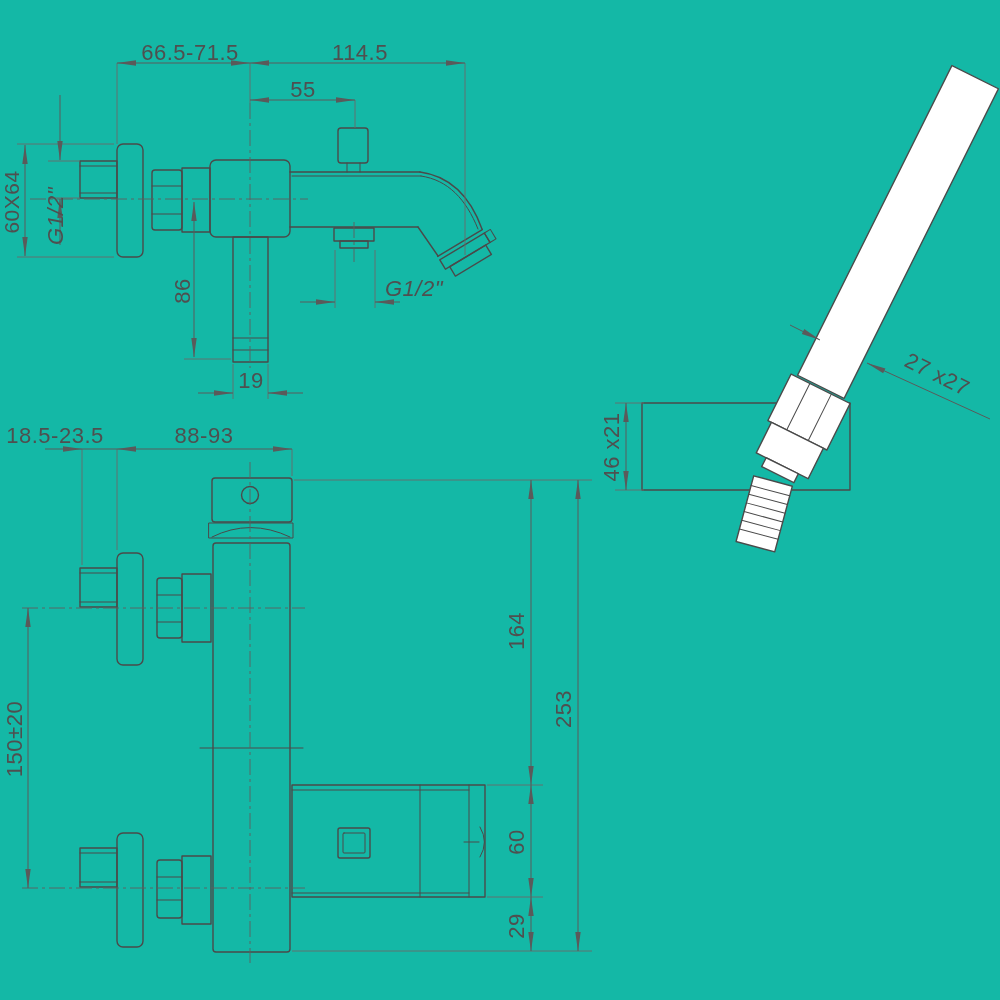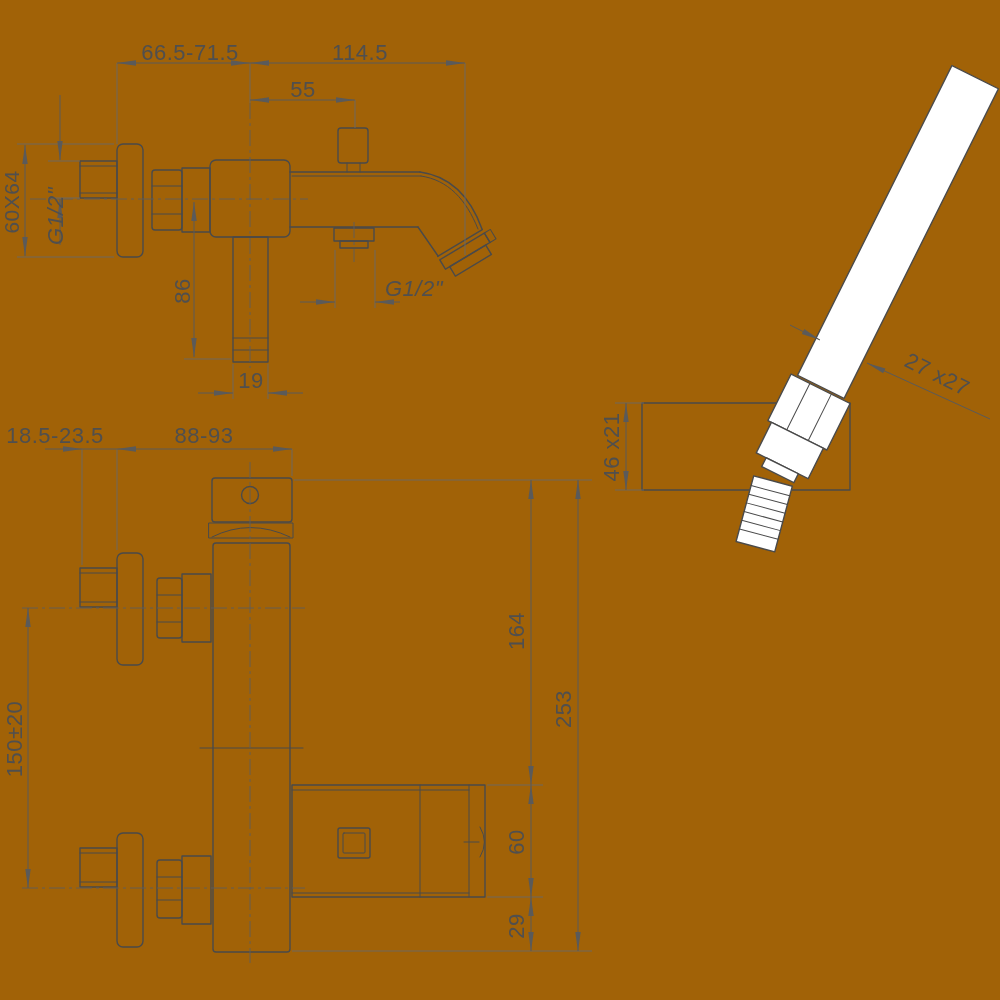--- a/index.html
+++ b/index.html
@@ -1,16 +1,16 @@
 <!DOCTYPE html>
 <html><head>
 <meta charset="utf-8">
 <style>
   html,body{margin:0;padding:0;background:#ffffff;}
-  .page{width:1000px;height:1000px;background:#a16207;position:relative;overflow:hidden;}
+  .page{width:1000px;height:1000px;background:#14b8a6;position:relative;overflow:hidden;}
   svg{display:block;}
   .obj{stroke:#4a4a4a;stroke-width:1.4;fill:none;stroke-linejoin:round;stroke-linecap:round;}
   .obj.thin{stroke-width:1;}
   .fillw{fill:#ffffff;}
   .dim{stroke:#5a5a5a;stroke-width:1;fill:none;}
   .ext{stroke:#6a6a6a;stroke-width:0.9;fill:none;}
   .cl{stroke:#5f5f5f;stroke-width:0.9;fill:none;stroke-dasharray:16 4 3 4;}
   text{fill:#4f4f4f;font-family:"Liberation Sans","DejaVu Sans",sans-serif;font-size:22px;letter-spacing:0.5px;}
   text.small{font-size:21px;}
   text.thread{font-style:italic;}

